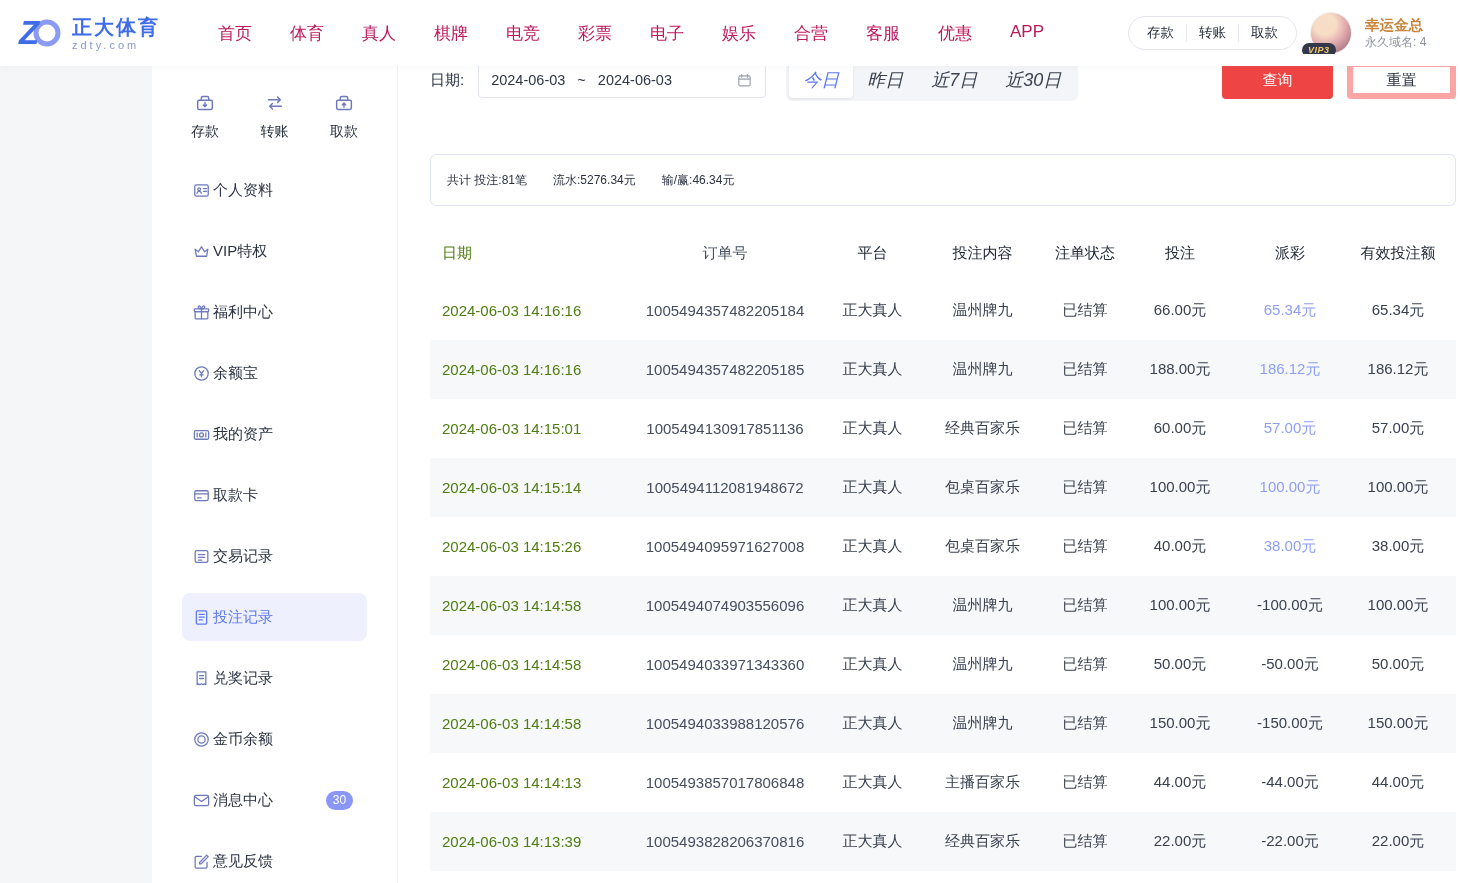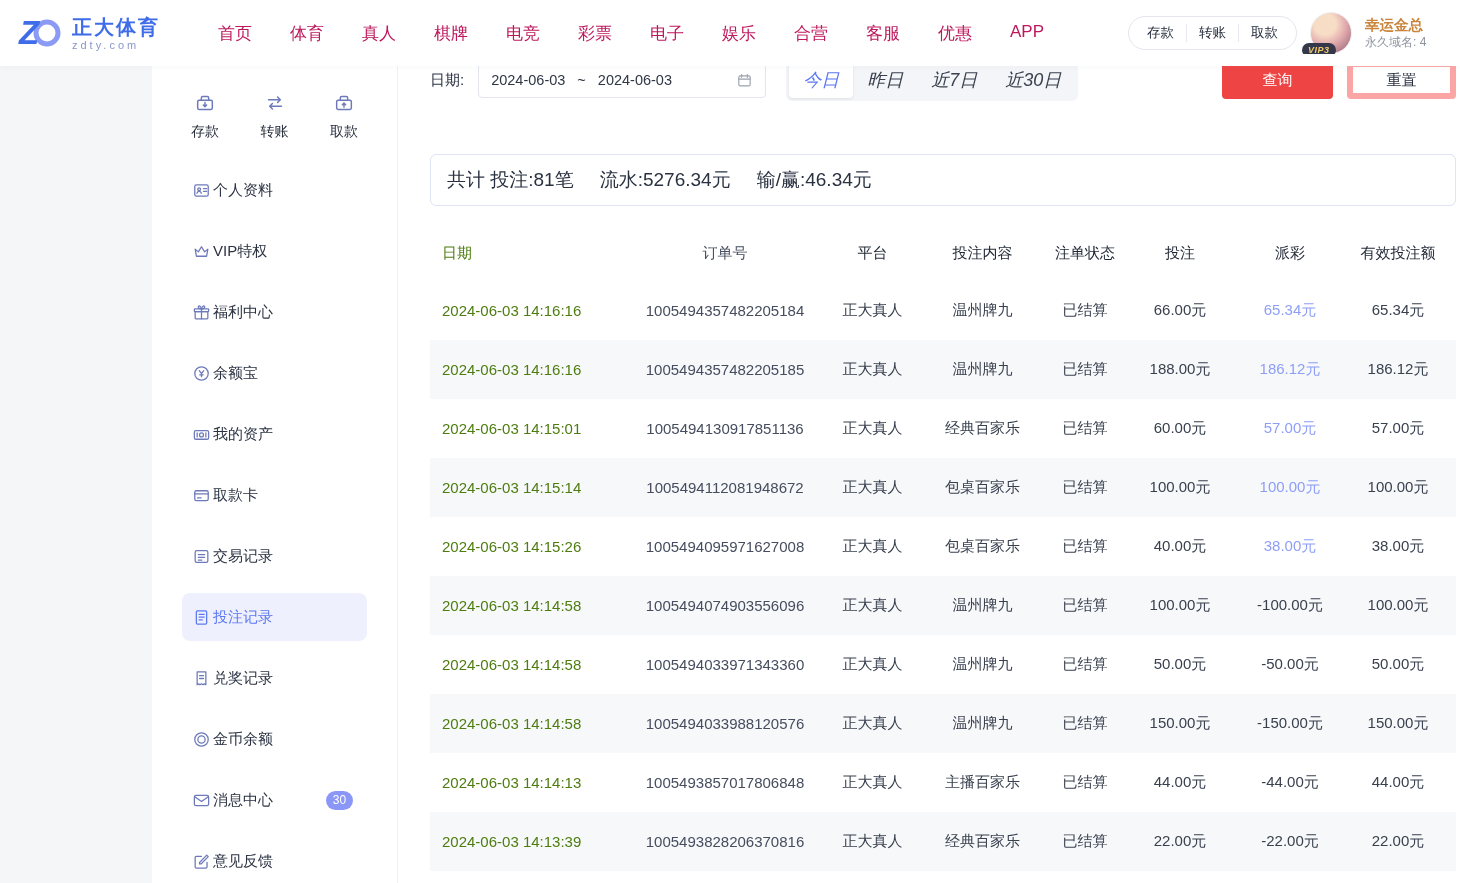--- a/index.html
+++ b/index.html
@@ -98,21 +98,21 @@
   .btn-plain {
     width:109px; height:38px; background:#fff; color:#2a3242;
     border:6px solid #fca5a5; border-radius:4px; font-size:15px; cursor:pointer;
     font-family:inherit;
   }
   
   .summary-box {
     margin-top:54px; height:52px;
     border:1px solid #dfe3f2; border-radius:6px;
     display:flex; align-items:center; gap:26px;
-    padding:0 16px; font-size:19px; color:#2a3242;
+    padding:0 16px; font-size:12px; color:#2a3242;
   }
   
   .table { margin-top:20px; }
   .thead, .tr {
     display:grid;
     grid-template-columns:190px 210px 85px 135px 70px 120px 100px 1fr;
     align-items:center;
   }
   .thead { height:55px; font-size:15px; color:#1f2735; }
   .tr { height:59px; font-size:15px; color:#39414f; }

